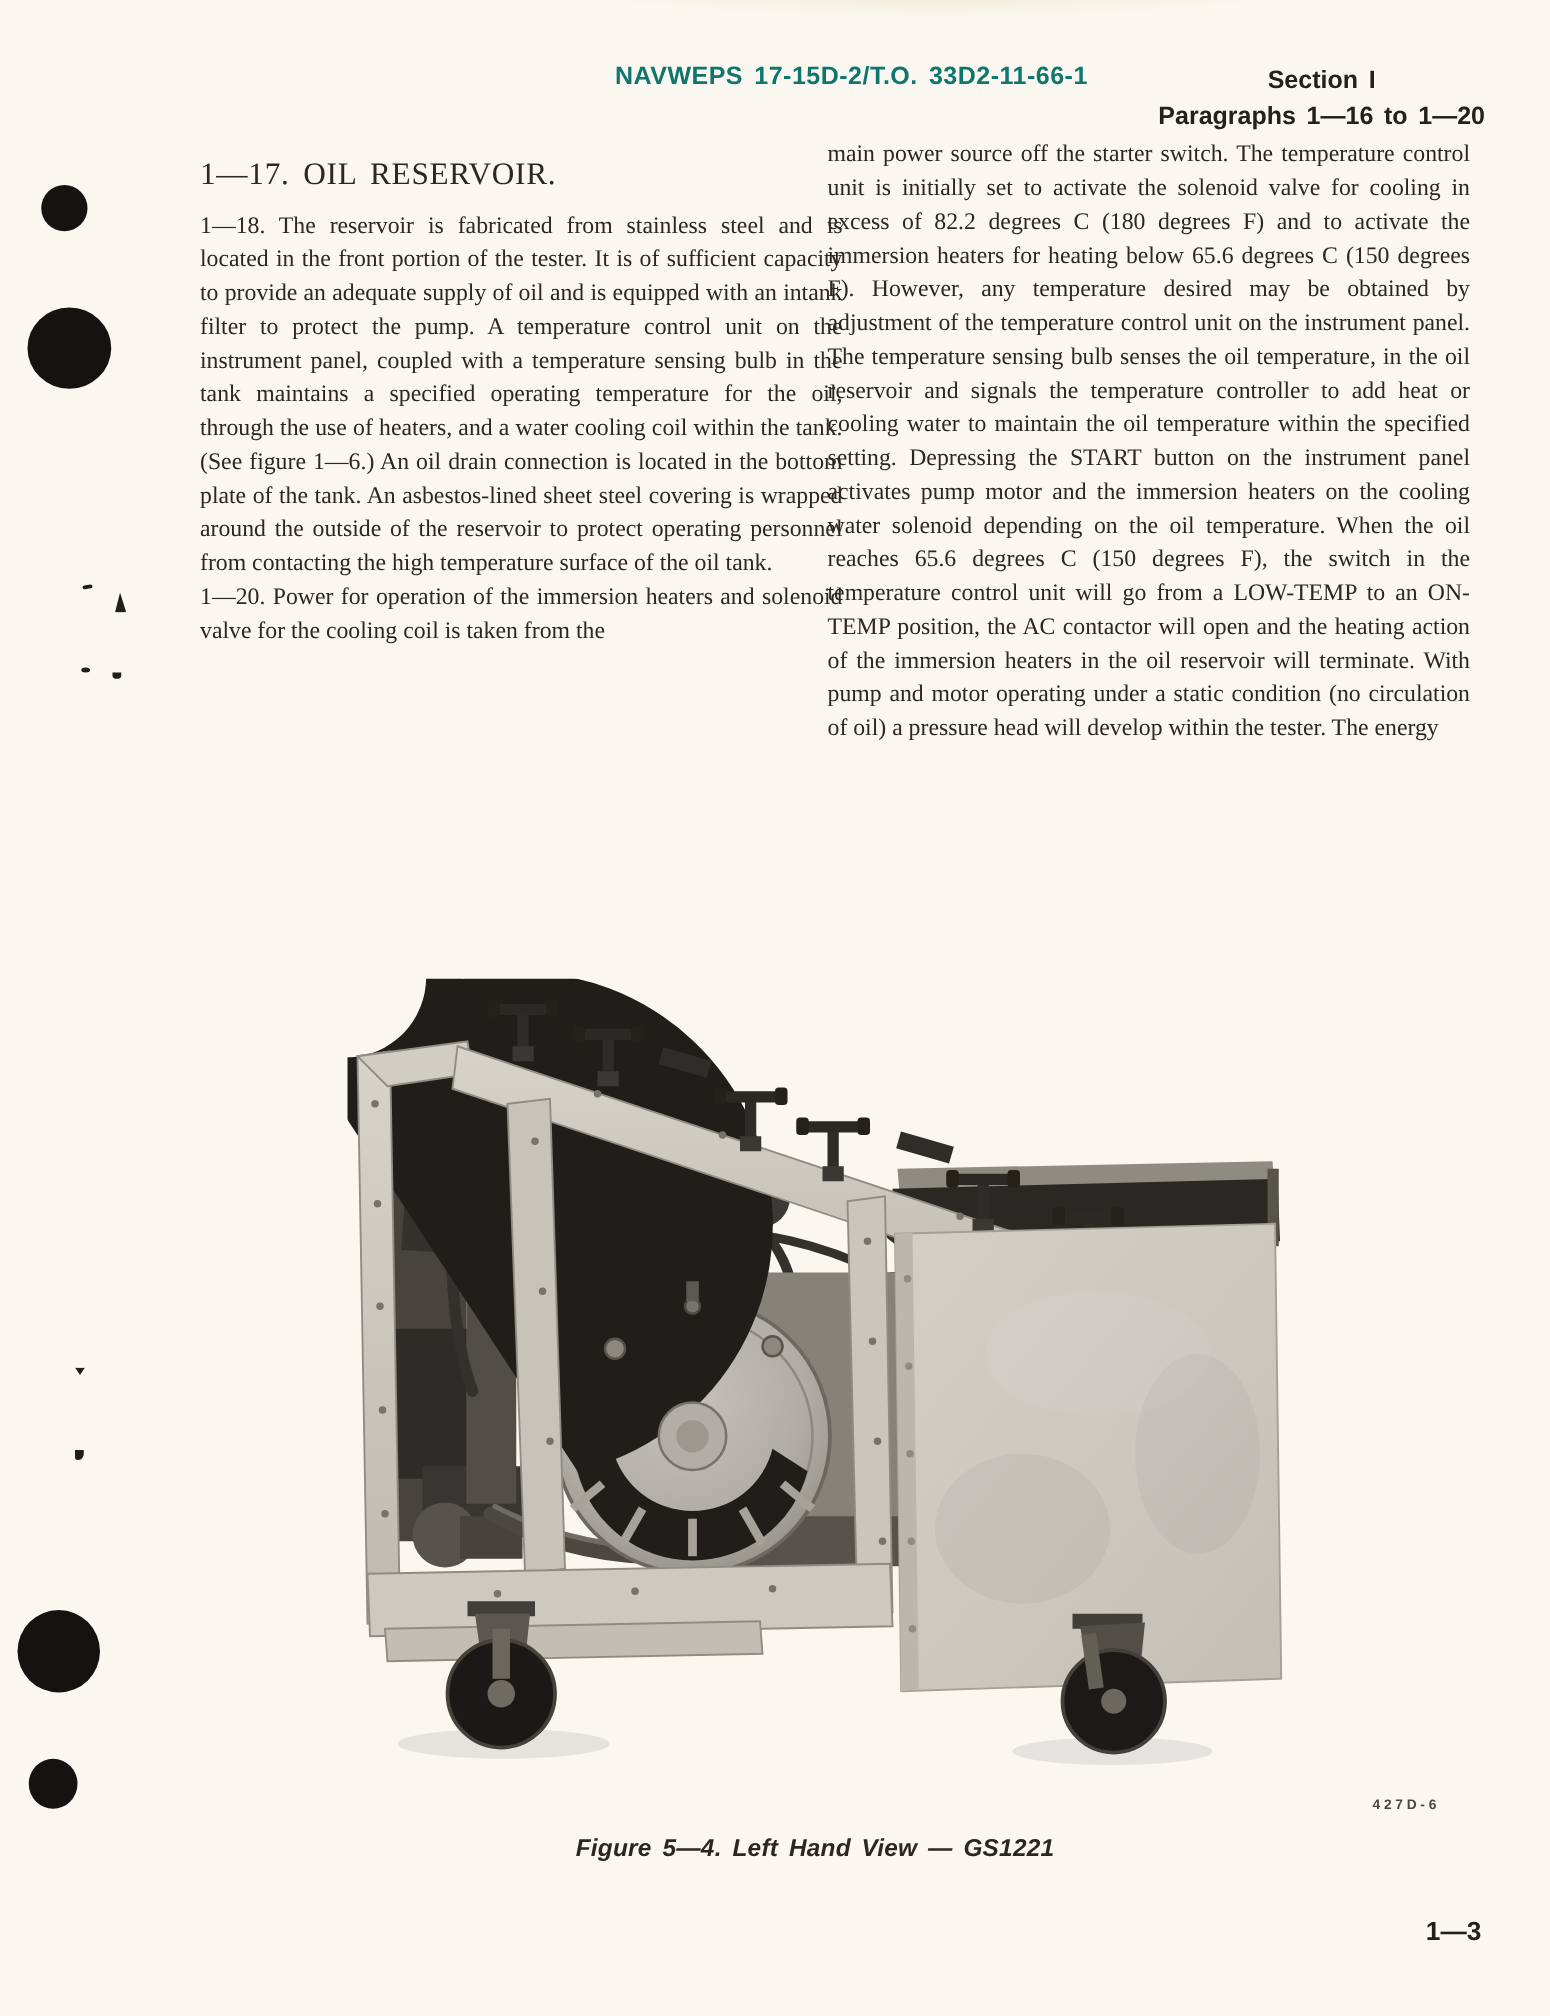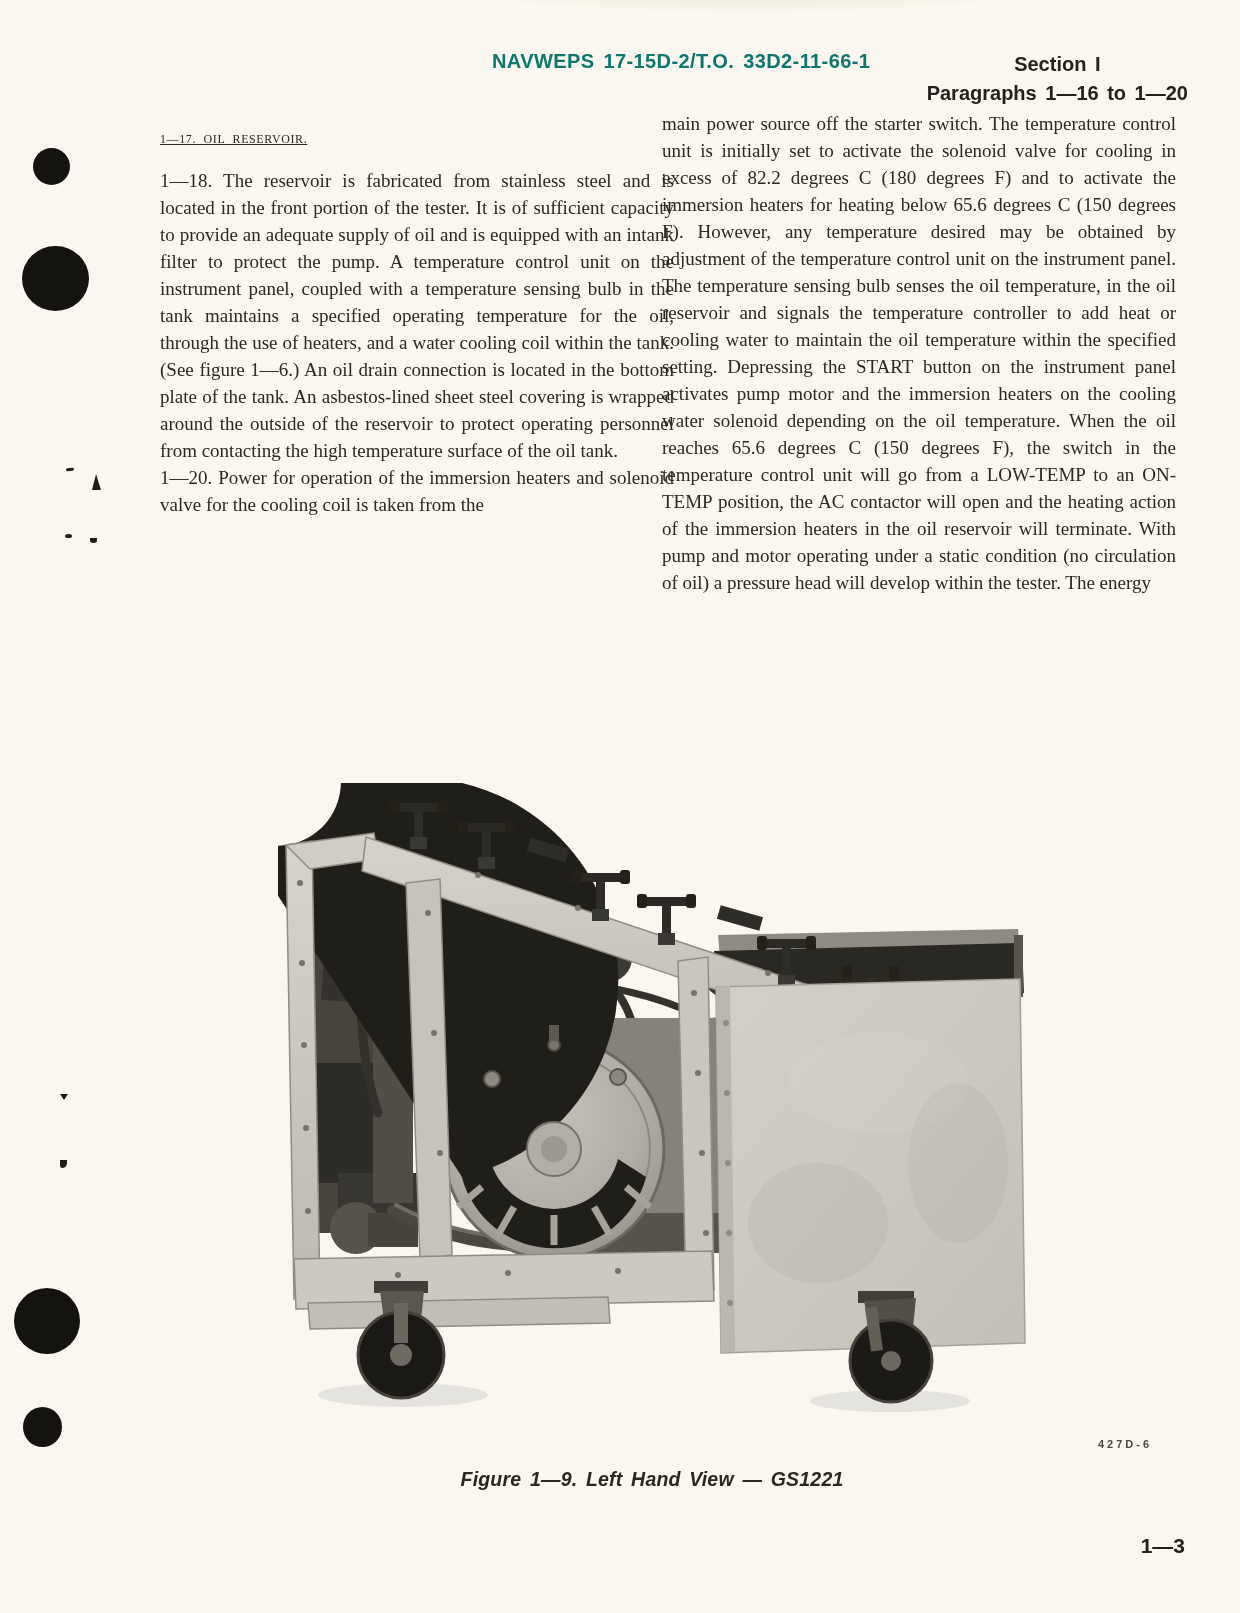--- a/index.html
+++ b/index.html
@@ -28,22 +28,22 @@
   }
   .col{
     position:absolute;top:110px;width:514px;
     font-size:19px;line-height:27px;text-align:justify;
     color:#2b2823;
   }
   .col-left{left:160px;}
   .col-right{left:662px;}
   .col p{margin:0 0 0 0;}
   .col h3{
-    font-size:12px;font-weight:normal;margin:16px 0 14px 0;
-    letter-spacing:0.6px;word-spacing:4px;text-decoration:underline;
+    font-size:25px;font-weight:normal;margin:16px 0 14px 0;
+    letter-spacing:0.6px;word-spacing:4px;
   }
   .figure-wrap{
     position:absolute;left:278px;top:783px;width:748px;height:660px;
   }
   .fig-caption{
     position:absolute;left:278px;top:1468px;width:748px;text-align:center;
     font-family:"Liberation Sans", sans-serif;font-style:italic;font-weight:bold;
     font-size:19.5px;color:#2a2722;word-spacing:3px;letter-spacing:0.2px;
   }
   .photo-id{
@@ -287,14 +287,14 @@
       <polygon points="586,518 638,515 632,574 598,578" fill="#524f48"></polygon>
       <circle cx="613" cy="578" r="42" fill="#1b1a16"></circle>
       <circle cx="613" cy="578" r="41" fill="none" stroke="#43413a" stroke-width="3"></circle>
       <circle cx="613" cy="578" r="10" fill="#6b685f"></circle>
       <rect x="590" y="524" width="12" height="44" fill="#625f57" transform="rotate(-8 596 546)"></rect>
     </g>
   </svg>
 </div>
 
 <div class="photo-id">427D-6</div>
-<div class="fig-caption">Figure 1—9. Left Hand View — GS1221</div>
+<div class="fig-caption">Figure 5—4. Left Hand View — GS1221</div>
 <div class="page-number">1—3</div>
 
 </body></html>

